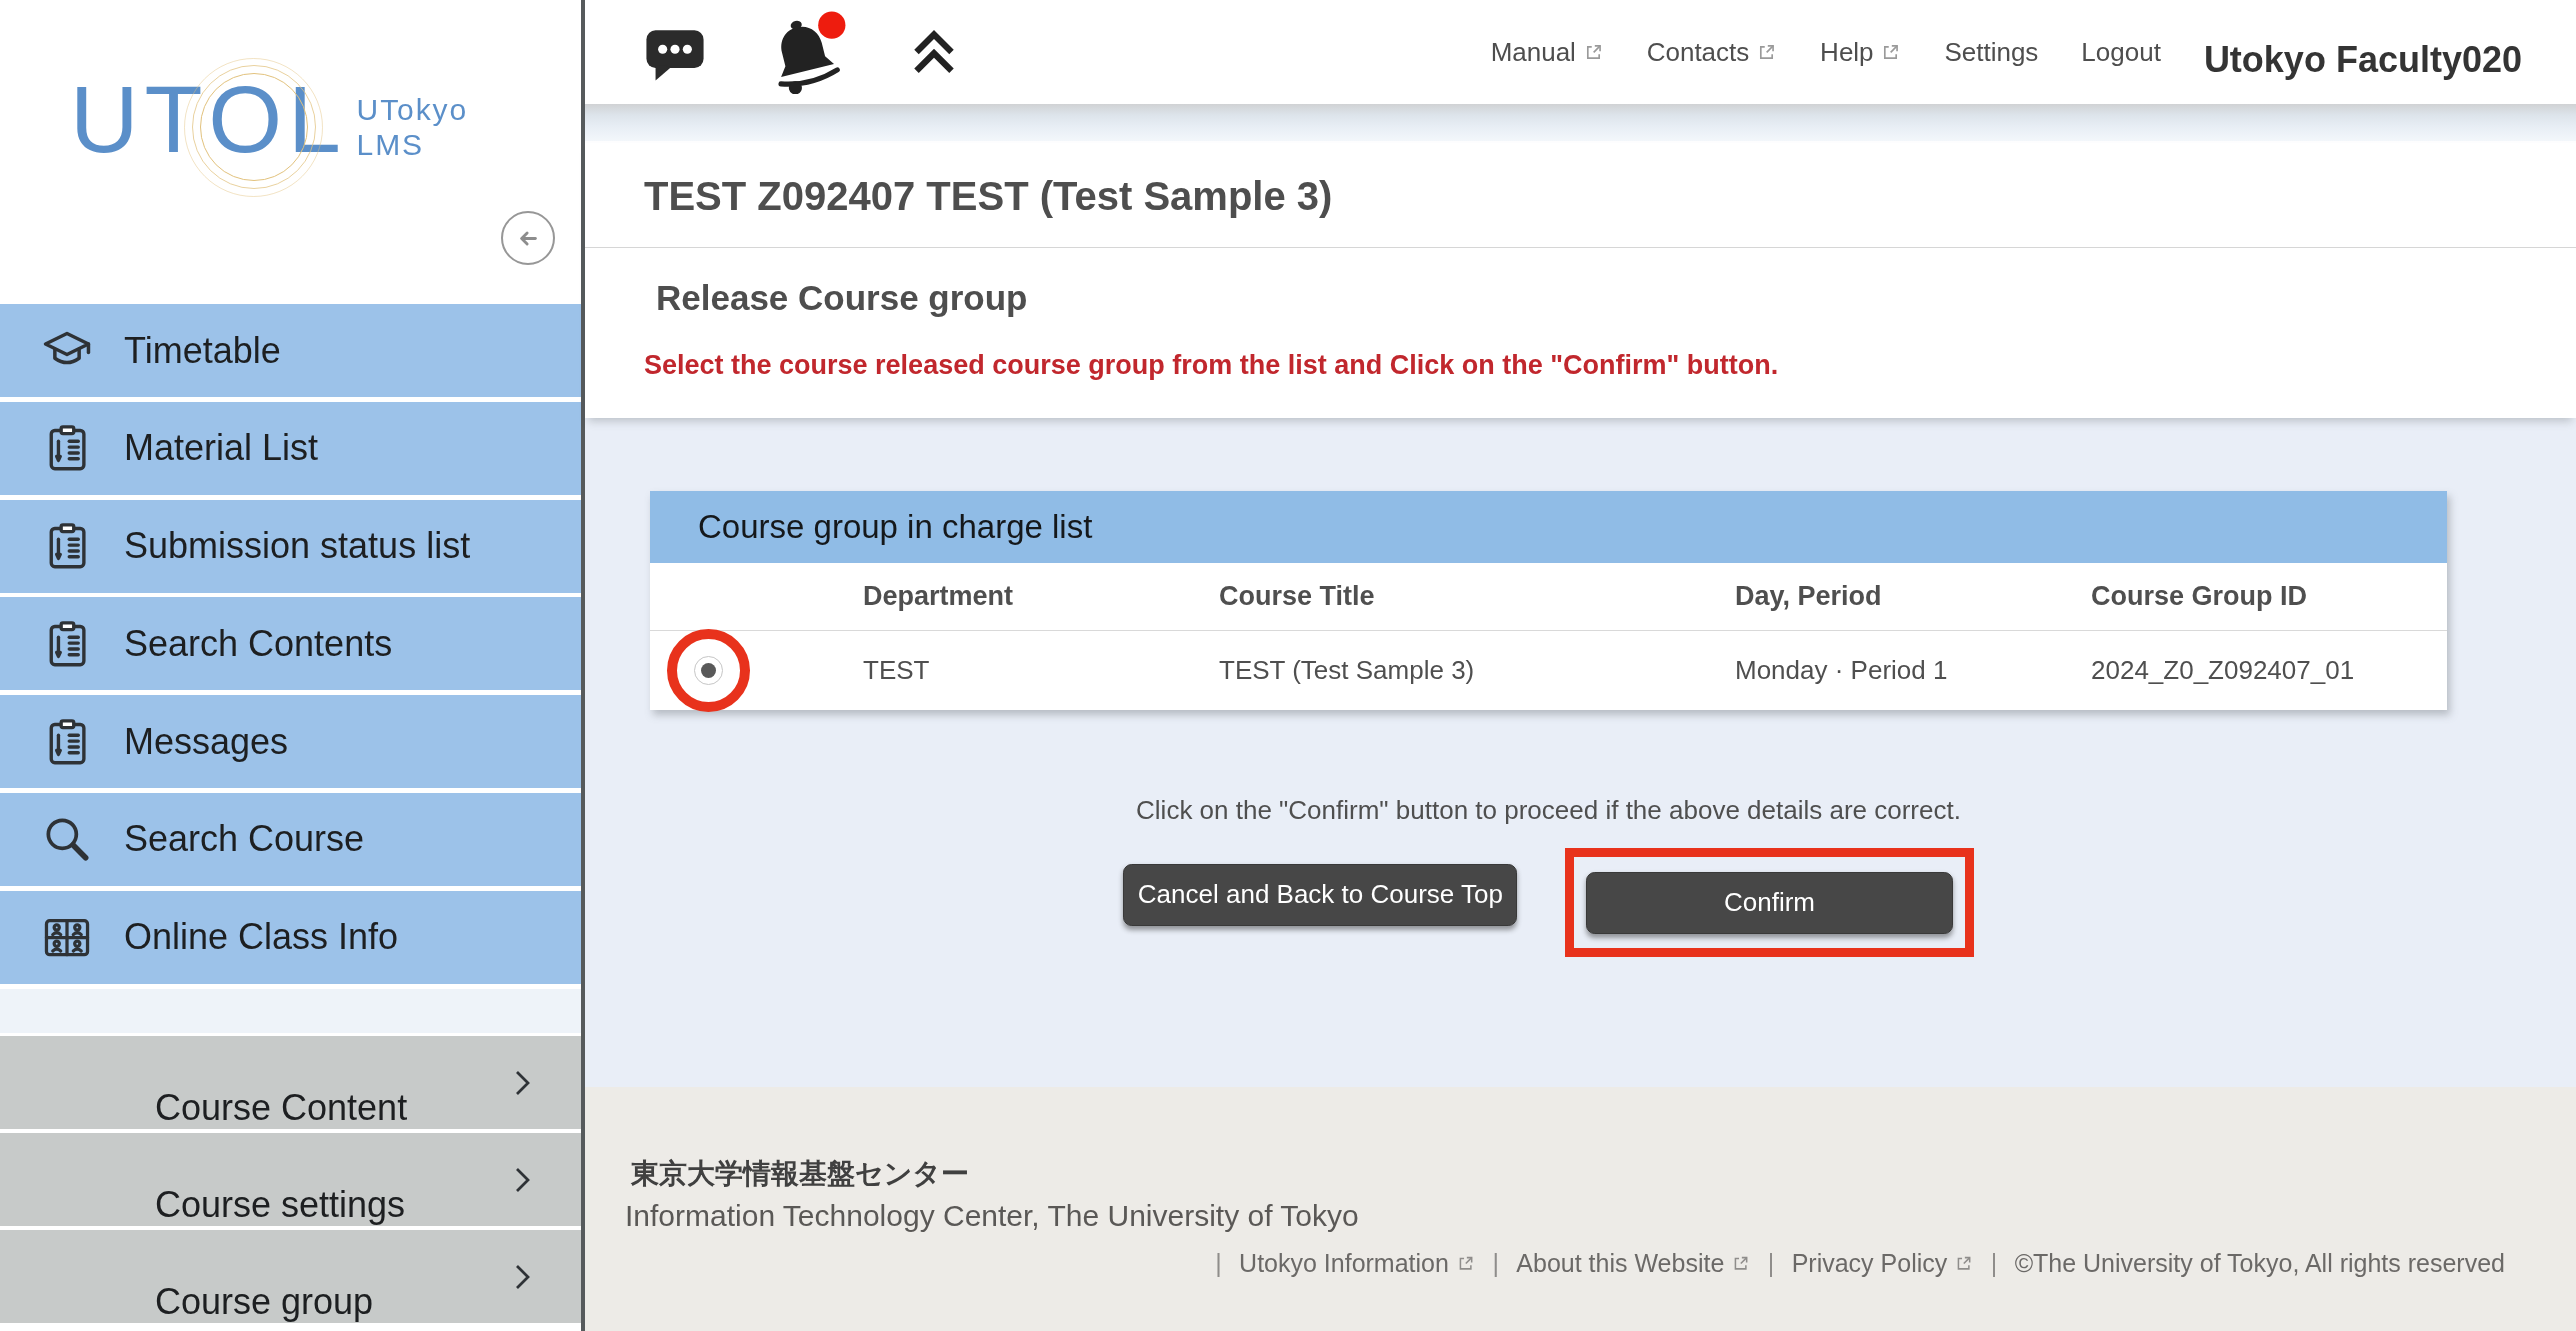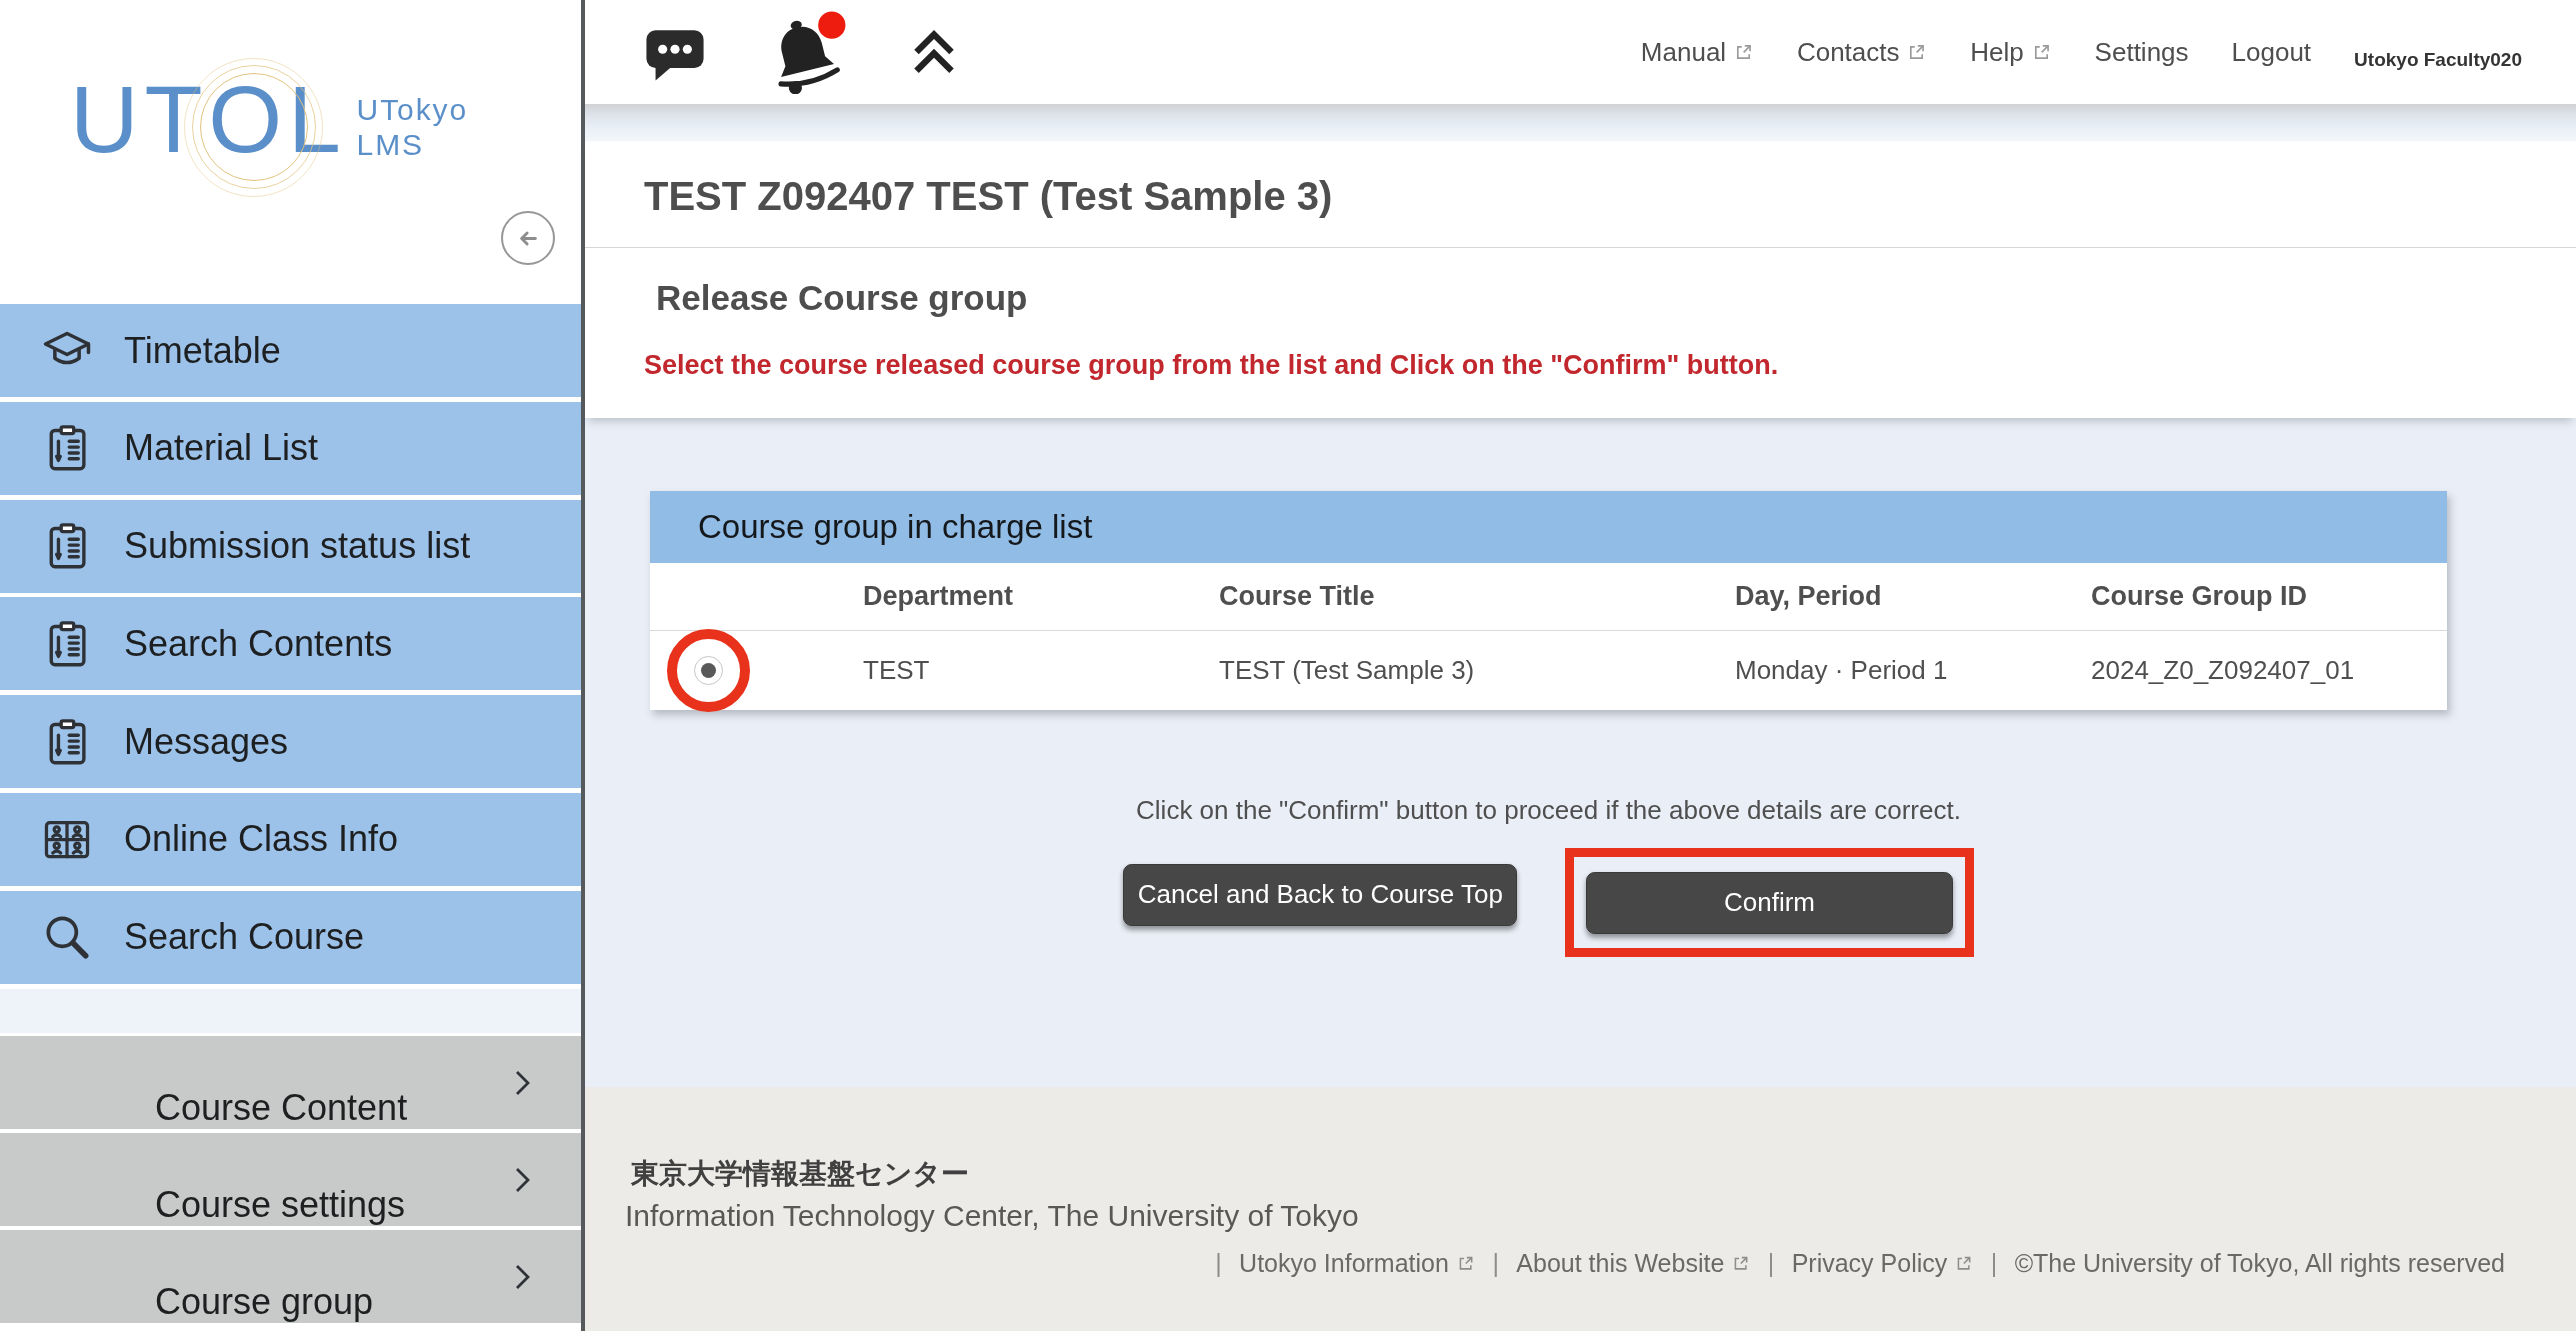--- a/index.html
+++ b/index.html
@@ -35,21 +35,21 @@
   .menu-fill { margin-top:3.9px; flex:1; background:#c7cac9; }
 
   
   .main { position:absolute; left:585px; top:0; width:1991px; height:1331px; display:flex; flex-direction:column; }
 
   .topbar { height:104px; background:#fff; display:flex; align-items:center; padding:0 54px 0 54px; flex:none; }
   .topbar-icons { display:flex; align-items:center; gap:52px; }
   .icon-btn { display:flex; align-items:center; justify-content:center; cursor:pointer; }
   .topbar-links { margin-left:auto; display:flex; align-items:center; gap:43px; }
   .tlink { display:flex; align-items:center; gap:6.8px; font-size:26px; color:#4e4e4e; cursor:pointer; }
-  .tuser { font-size:19px; font-weight:bold; color:#343434;margin-top:16px; }
+  .tuser { font-size:36px; font-weight:bold; color:#343434;margin-top:16px; }
 
   .topstrip { height:39px; flex:none;
     background:linear-gradient(180deg,#d0d2d4 0%,#dde4eb 30%,#e8eef5 62%,#f3f7fb 100%);
     border-bottom:2.9px solid #fdfdfe; }
 
   .headsec { position:relative; height:275px; background:#fff; flex:none; z-index:3;
              box-shadow:0 6.8px 8.7px -2.9px rgba(80,85,90,.30); }
   .course-title { position:absolute; left:59px; top:31px; font-size:40px; font-weight:bold; color:#4e4e4e; }
   .headsec-divider { position:absolute; left:0; right:0; top:104px; border-top:1.9px solid #d6d6d6; }
   .page-title { position:absolute; left:71px; top:135px; font-size:35px; font-weight:bold; color:#4e4e4e; }
@@ -182,47 +182,47 @@
             <rect x="9.4" y="2.6" width="5.6" height="3" rx="0.8" fill="#fff"></rect>
             <line x1="13" y1="9" x2="17" y2="9"></line>
               <line x1="13" y1="11.6" x2="17" y2="11.6"></line>
             <line x1="13" y1="14.2" x2="17" y2="14.2"></line>
               <line x1="13" y1="16.8" x2="17" y2="16.8"></line>
             <line x1="8.2" y1="9" x2="8.2" y2="15"></line>
               <polygon points="7.4,15.7 9,15.7 8.2,17.5" fill="#2e3236"></polygon>
           </svg>
         </span>
         <span class="nlabel">Messages</span>
+      </div>
+      <div class="nav-item">
+        <span class="nicon">
+          <svg width="56" height="56" viewBox="0 0 24 24" fill="none" stroke="#2e3236" stroke-width="1.6" stroke-linecap="round">
+            <circle cx="10" cy="10" r="6"></circle>
+            <line x1="14.6" y1="14.6" x2="20" y2="20" stroke-width="2.4"></line>
+          </svg>
+        </span>
+        <span class="nlabel">Search Course</span>
       </div>
       <div class="nav-item">
         <span class="nicon">
           <svg width="56" height="56" viewBox="0 0 24 24" fill="none" stroke="#2e3236" stroke-width="1.4" stroke-linejoin="round" stroke-linecap="round">
             <rect x="3.2" y="5" width="17.6" height="14.6" rx="1.4"></rect>
             <line x1="12" y1="5" x2="12" y2="19.6"></line>
               <line x1="3.2" y1="12.3" x2="20.8" y2="12.3"></line>
             <circle cx="7.6" cy="7.9" r="1.1"></circle>
               <path d="M5.9 11 Q7.6 9.4 9.3 11"></path>
             <circle cx="16.4" cy="7.9" r="1.1"></circle>
               <path d="M14.7 11 Q16.4 9.4 18.1 11"></path>
             <circle cx="7.6" cy="14.9" r="1.1"></circle>
               <path d="M5.9 18 Q7.6 16.4 9.3 18"></path>
             <circle cx="16.4" cy="14.9" r="1.1"></circle>
               <path d="M14.7 18 Q16.4 16.4 18.1 18"></path>
           </svg>
         </span>
         <span class="nlabel">Online Class Info</span>
-      </div>
-      <div class="nav-item">
-        <span class="nicon">
-          <svg width="56" height="56" viewBox="0 0 24 24" fill="none" stroke="#2e3236" stroke-width="1.6" stroke-linecap="round">
-            <circle cx="10" cy="10" r="6"></circle>
-            <line x1="14.6" y1="14.6" x2="20" y2="20" stroke-width="2.4"></line>
-          </svg>
-        </span>
-        <span class="nlabel">Search Course</span>
       </div>
 
       <div class="nav-gap"></div>
 
       <div class="menu-item">
         <span class="mlabel">Course Content</span>
         <span class="chev">
           <svg width="29" height="33" viewBox="0 0 20 24" fill="none" stroke="#2e3236" stroke-width="2">
             <polyline points="6,4 14,12 6,20"></polyline>
           </svg>

